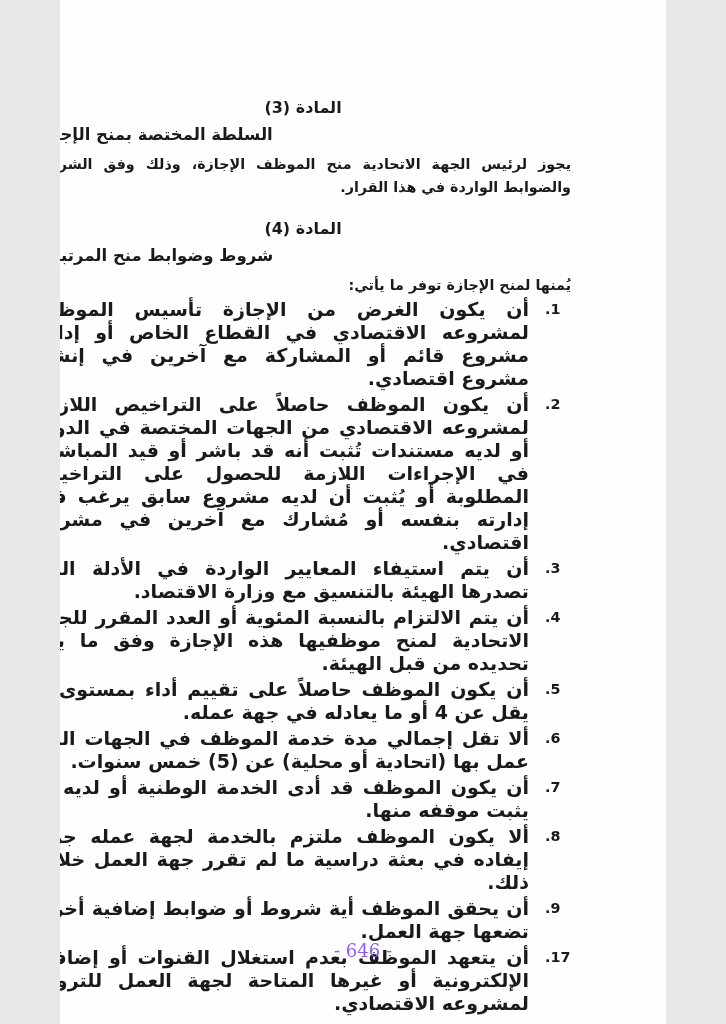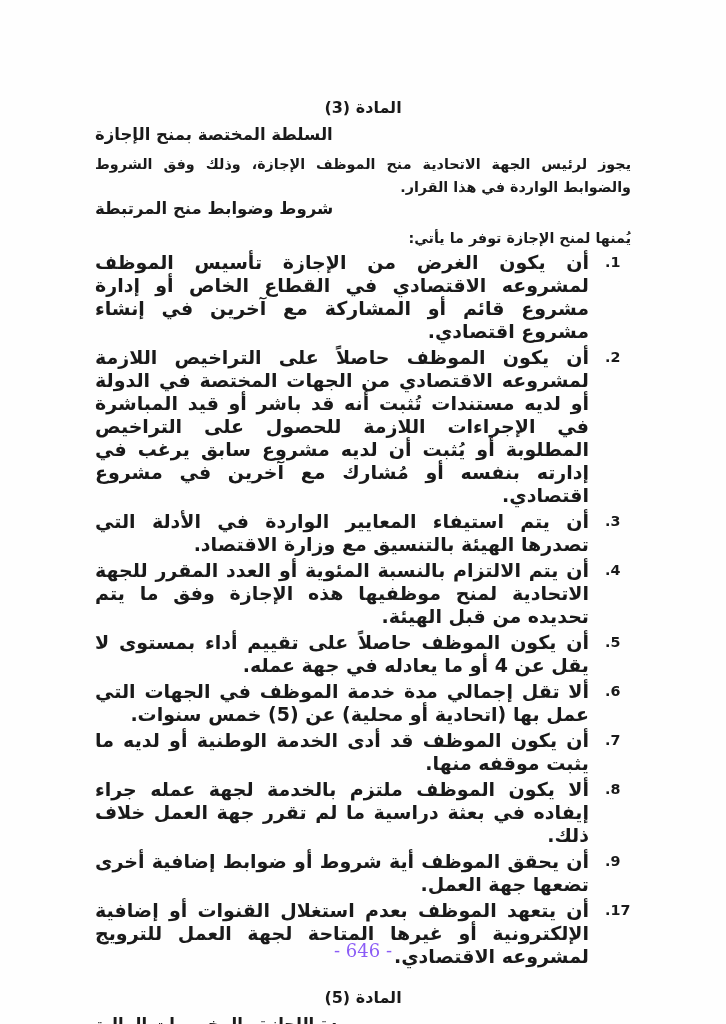--- a/index.html
+++ b/index.html
@@ -1,18 +1,18 @@
 <!DOCTYPE html>
 <html lang="ar" dir="rtl"><head>
 <meta charset="utf-8">
 <style>
   html,body{margin:0;padding:0;background:#e8e8e8;}
   .page{
     position:relative;
-    width:726px;height:1024px;
+    width:606px;height:1024px;
     margin:0 auto;
     background:#fefefe;
     font-family:"DejaVu Sans",sans-serif;
     direction:rtl;
     color:#1a1a1a;
     overflow:hidden;
   }
   .content{
     position:absolute;
     top:98px;
@@ -84,20 +84,21 @@
 <div class="page">
   <div class="content">
 
     <section>
       <h2 class="article-title">المادة (3)</h2>
       <h3 class="article-subtitle">السلطة المختصة بمنح الإجازة</h3>
       <p class="article-paragraph">يجوز لرئيس الجهة الاتحادية منح الموظف الإجازة، وذلك وفق الشروط والضوابط الواردة في هذا القرار.</p>
     </section>
 
     <section>
+      <h2 class="article-title mt">المادة (4)</h2>
       <h3 class="article-subtitle">شروط وضوابط منح المرتبطة</h3>
       <p class="article-paragraph intro">يُمنها لمنح الإجازة توفر ما يأتي:</p>
 
       <div class="items">
         <div class="item">
           <span class="item-num">1.</span>
             <span class="item-gap"></span>
           <span class="item-text">أن يكون الغرض من الإجازة تأسيس الموظف لمشروعه الاقتصادي في القطاع الخاص أو إدارة مشروع قائم أو المشاركة مع آخرين في إنشاء مشروع اقتصادي.</span>
         </div>
         <div class="item">

